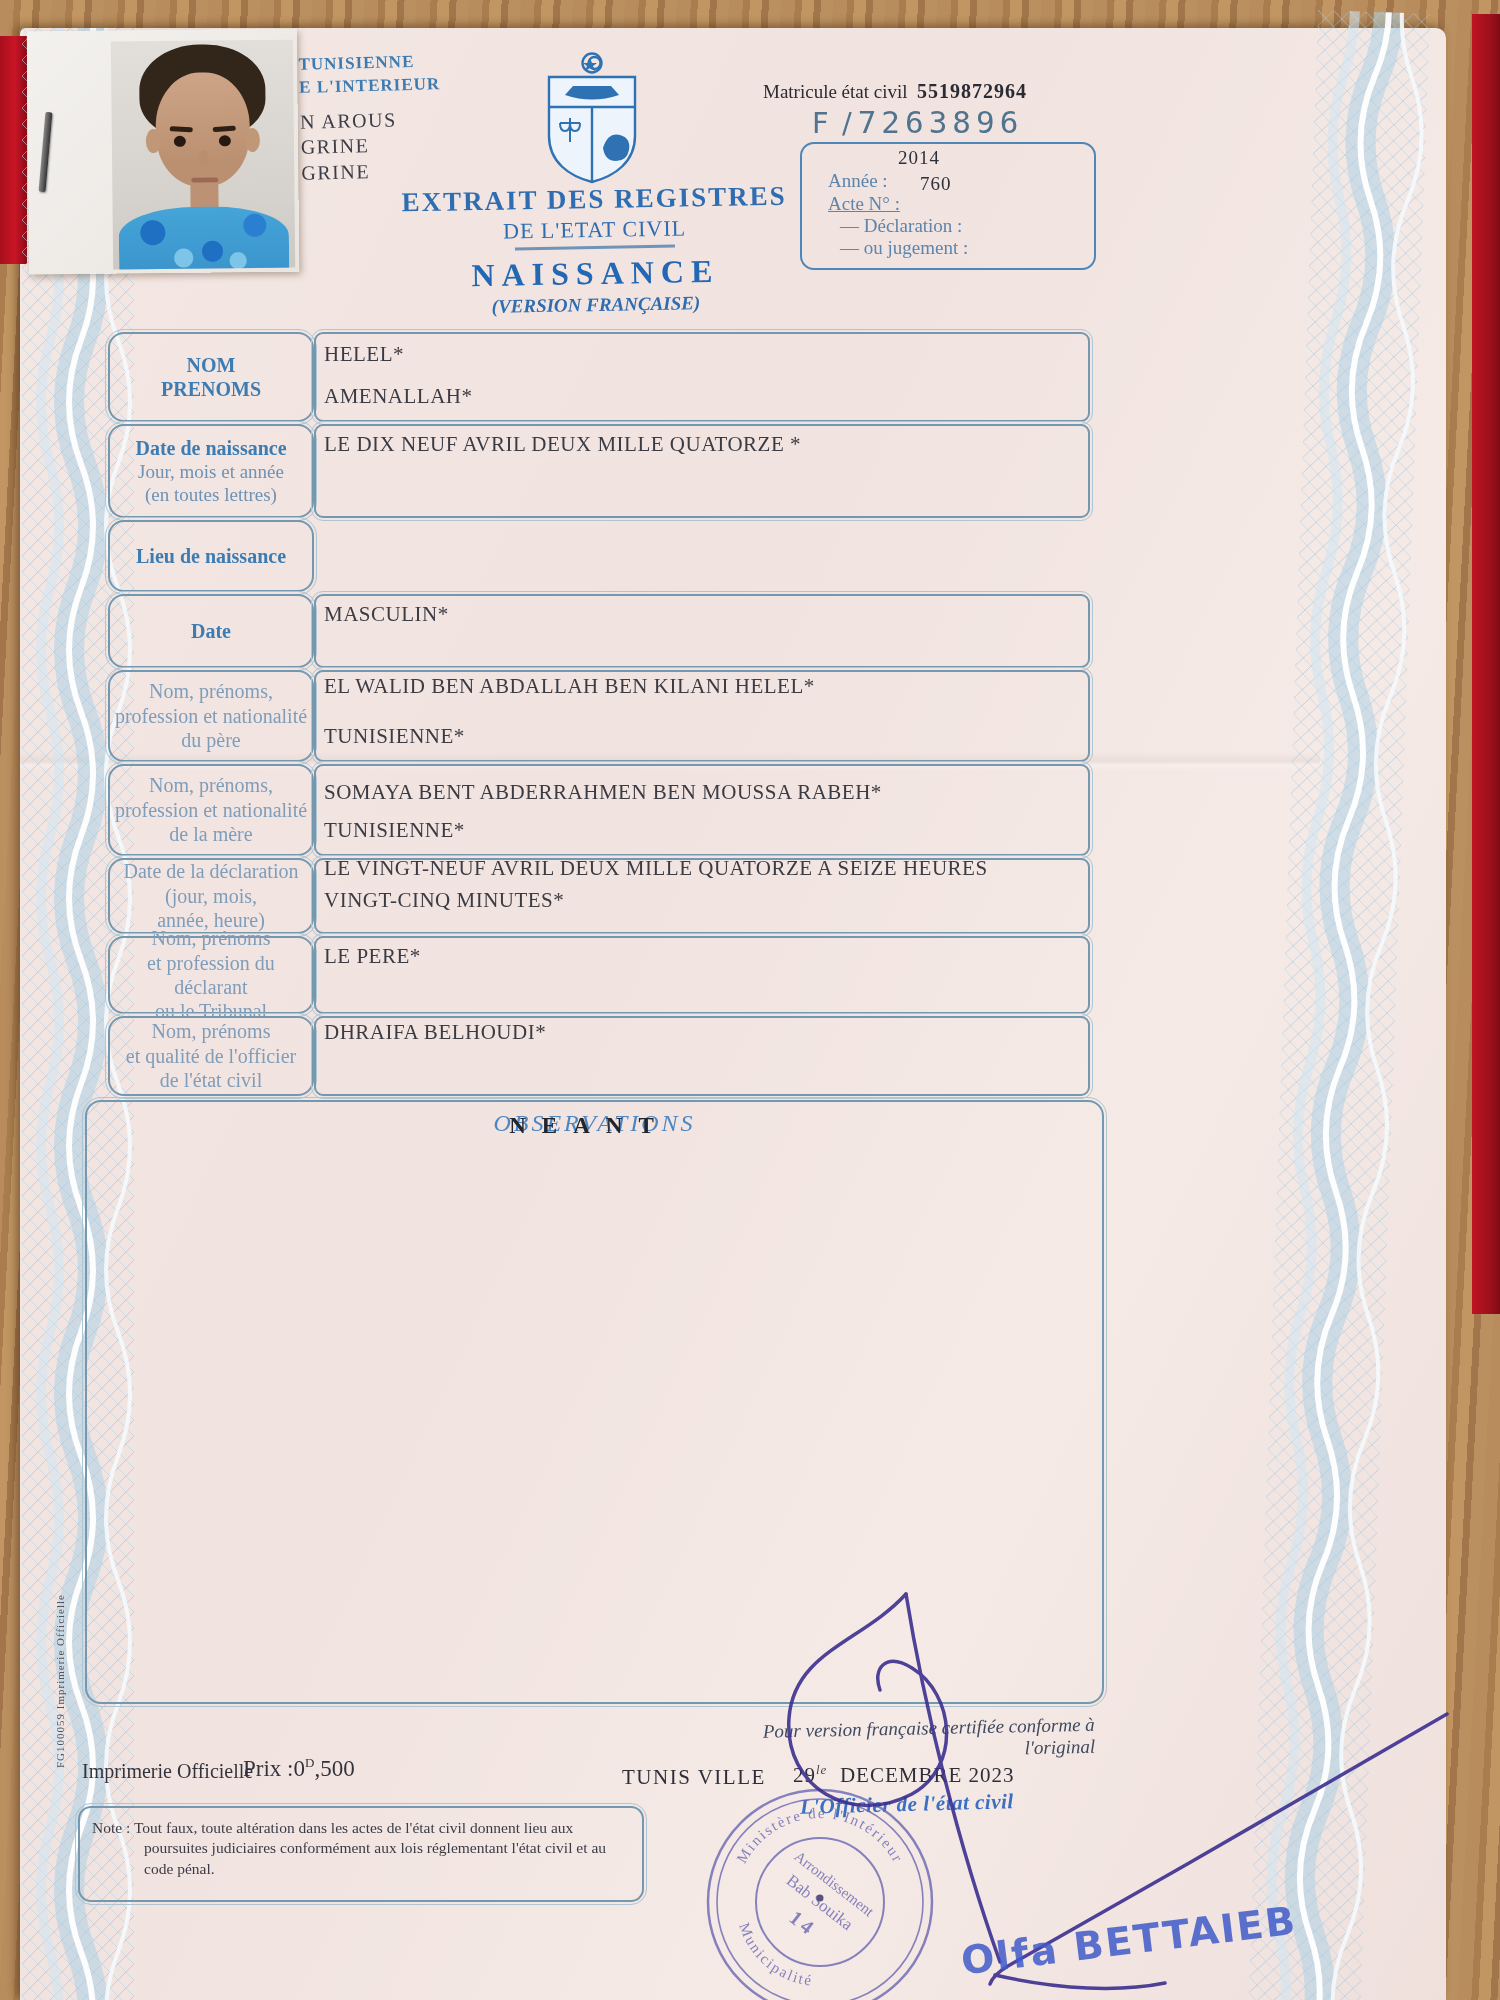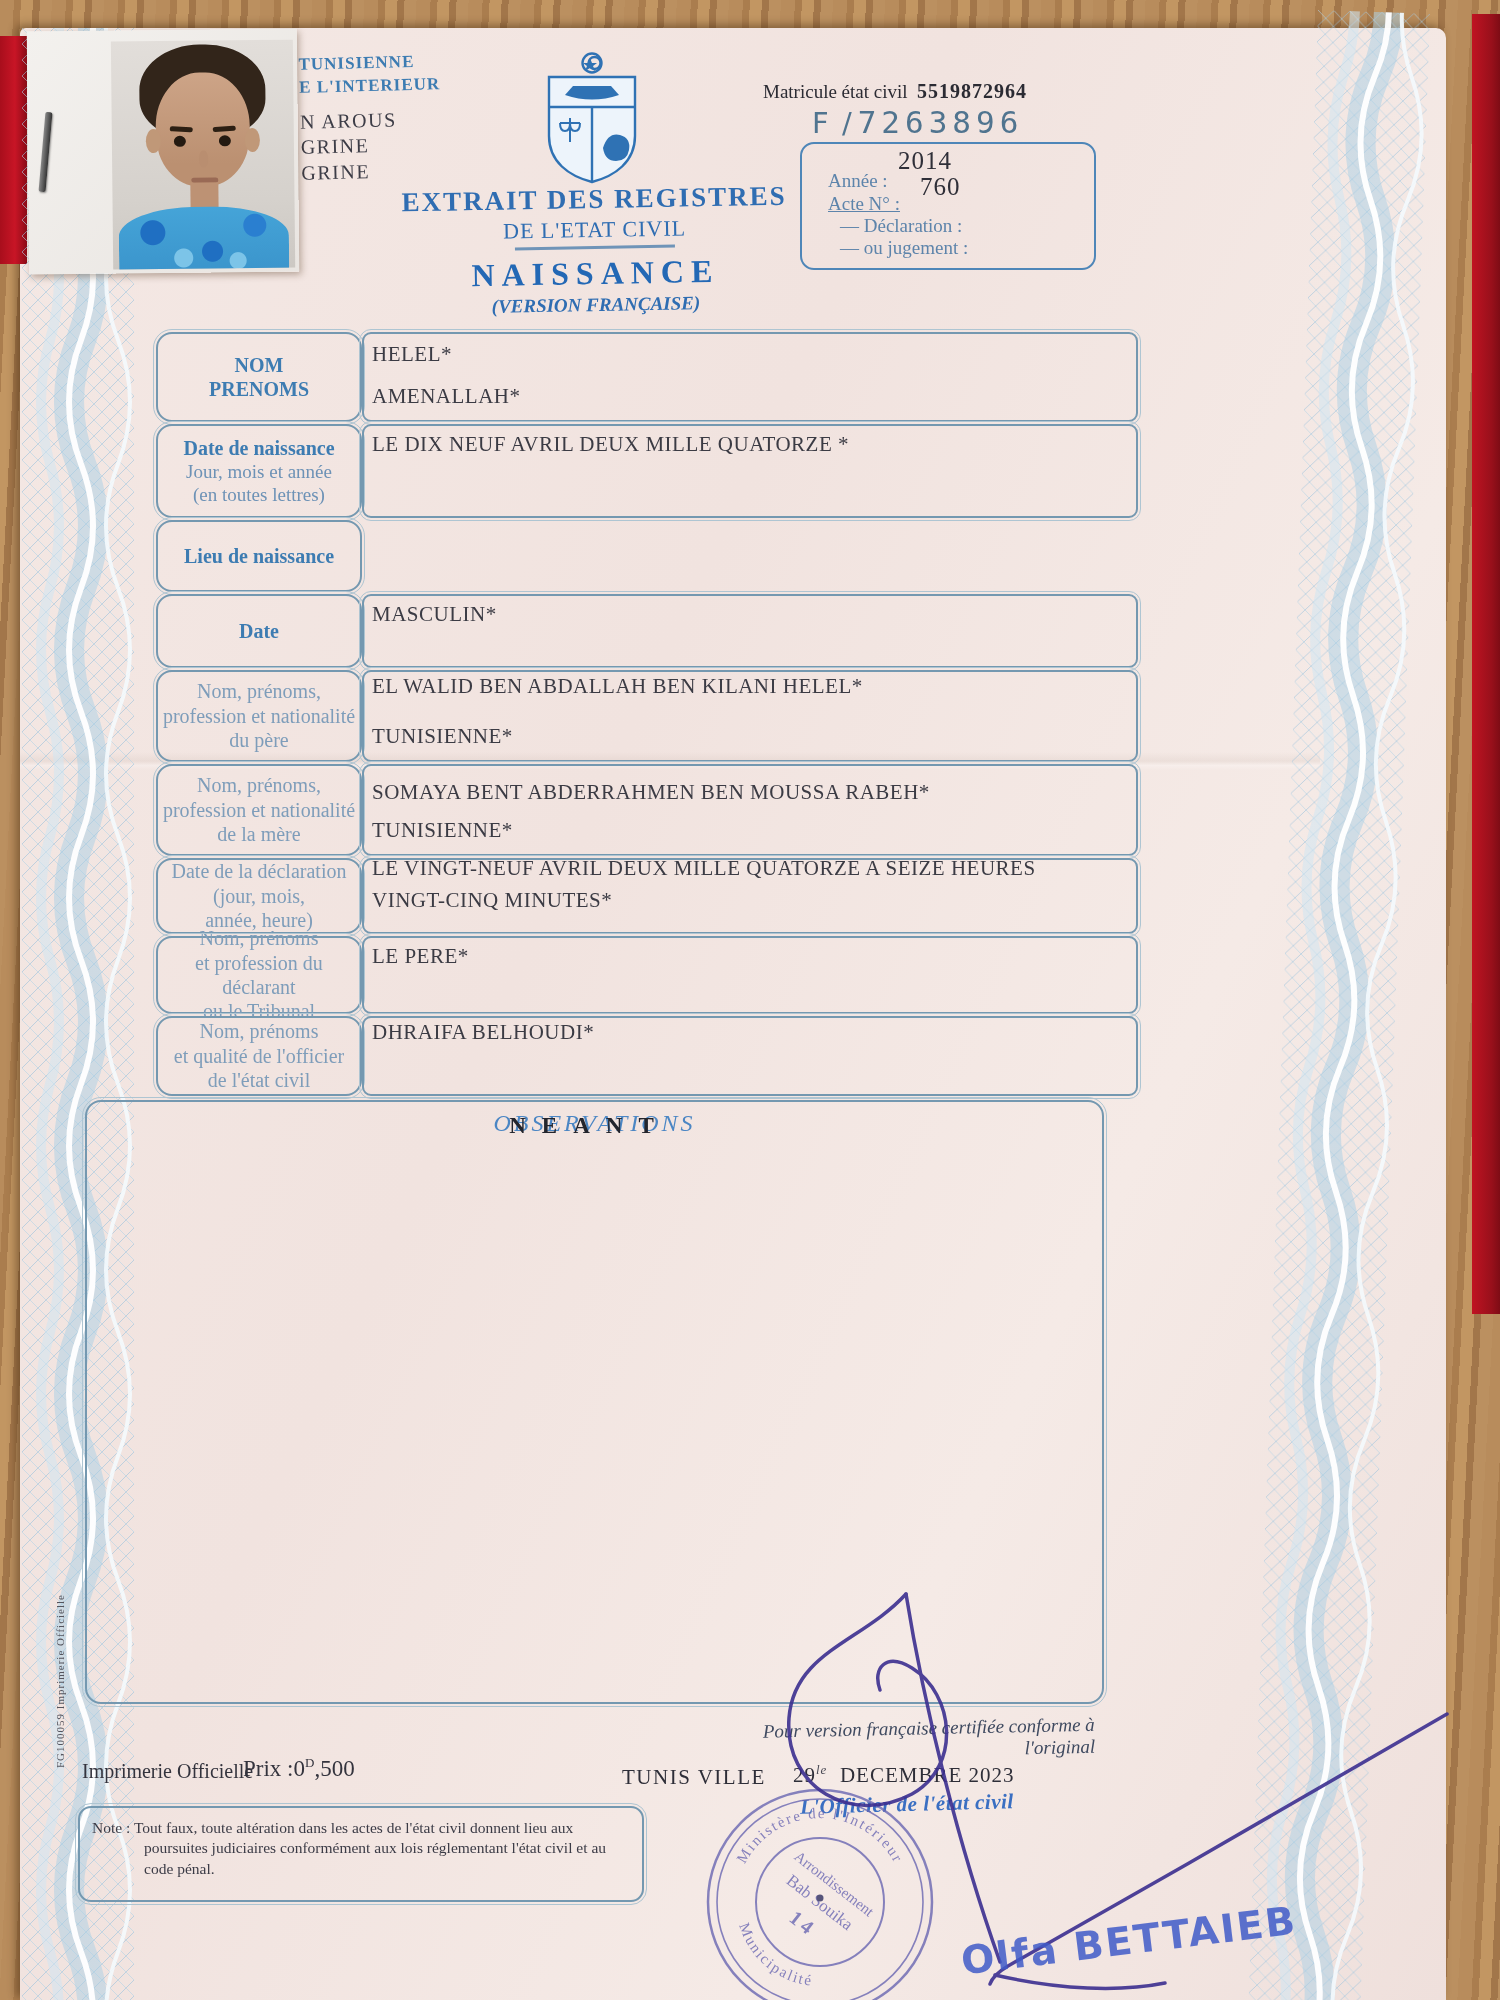--- a/index.html
+++ b/index.html
@@ -51,23 +51,23 @@
   .t2rule{width:160px;height:3px;background:#6f94b8;margin:3px auto 0;}
   .t3{font-weight:bold;color:#2368b5;font-size:32px;letter-spacing:7px;margin-top:6px;}
   .t4{font-style:italic;font-weight:bold;color:#2f6db2;font-size:19px;margin-top:2px;}
   .matric{position:absolute;left:763px;top:80px;font-size:19px;color:#2b2b33;}
   .matric b{font-size:20px;letter-spacing:1px;}
   .serial{position:absolute;left:812px;top:104px;color:#50748f;}
   .serial .sp{font-family:"DejaVu Sans",sans-serif;font-size:29px;letter-spacing:2px;}
   .serial .sn{font-family:"DejaVu Sans Mono",monospace;font-size:31px;letter-spacing:5px;}
   .acte-box{position:absolute;left:800px;top:142px;width:292px;height:124px;border:2.5px solid #4e86b8;border-radius:14px;}
   .acte-box .lab{position:absolute;color:#5d84ab;font-size:19px;}
-  .acte-box .val{position:absolute;color:#2f2f38;font-size:25px;letter-spacing:1px;}
-  
-  .row{position:absolute;left:0;width:1436px;margin-left:48px;}
+  .acte-box .val{position:absolute;color:#2f2f38;font-size:19px;letter-spacing:1px;}
+  
+  .row{position:absolute;left:0;width:1436px;}
   .lab-box{position:absolute;left:108px;width:202px;height:100%;border:2px solid #7498b0;outline:1px solid #aec5d2;outline-offset:2px;
     border-radius:16px;display:flex;flex-direction:column;justify-content:center;align-items:center;text-align:center;line-height:1.22;}
   .val-box{position:absolute;left:314px;width:772px;height:100%;border:2px solid #7498b0;outline:1px solid #aec5d2;outline-offset:2px;border-radius:9px;}
   .ls{color:#3d7cb2;font-weight:bold;font-size:20px;}
   .lm{color:#6d92b6;font-size:19px;}
   .lw{color:#7e9dba;font-size:20px;}
   .vl{position:absolute;left:8px;color:#3b3b44;font-size:21px;letter-spacing:.5px;white-space:nowrap;}
   .r1{top:332px;height:86px}.r1 .v0{top:8px}.r1 .v1{top:50px}
   .r2{top:424px;height:90px}.r2 .v0{top:6px}
   .r3{top:520px;height:68px}.r3 .v0{top:8px}

